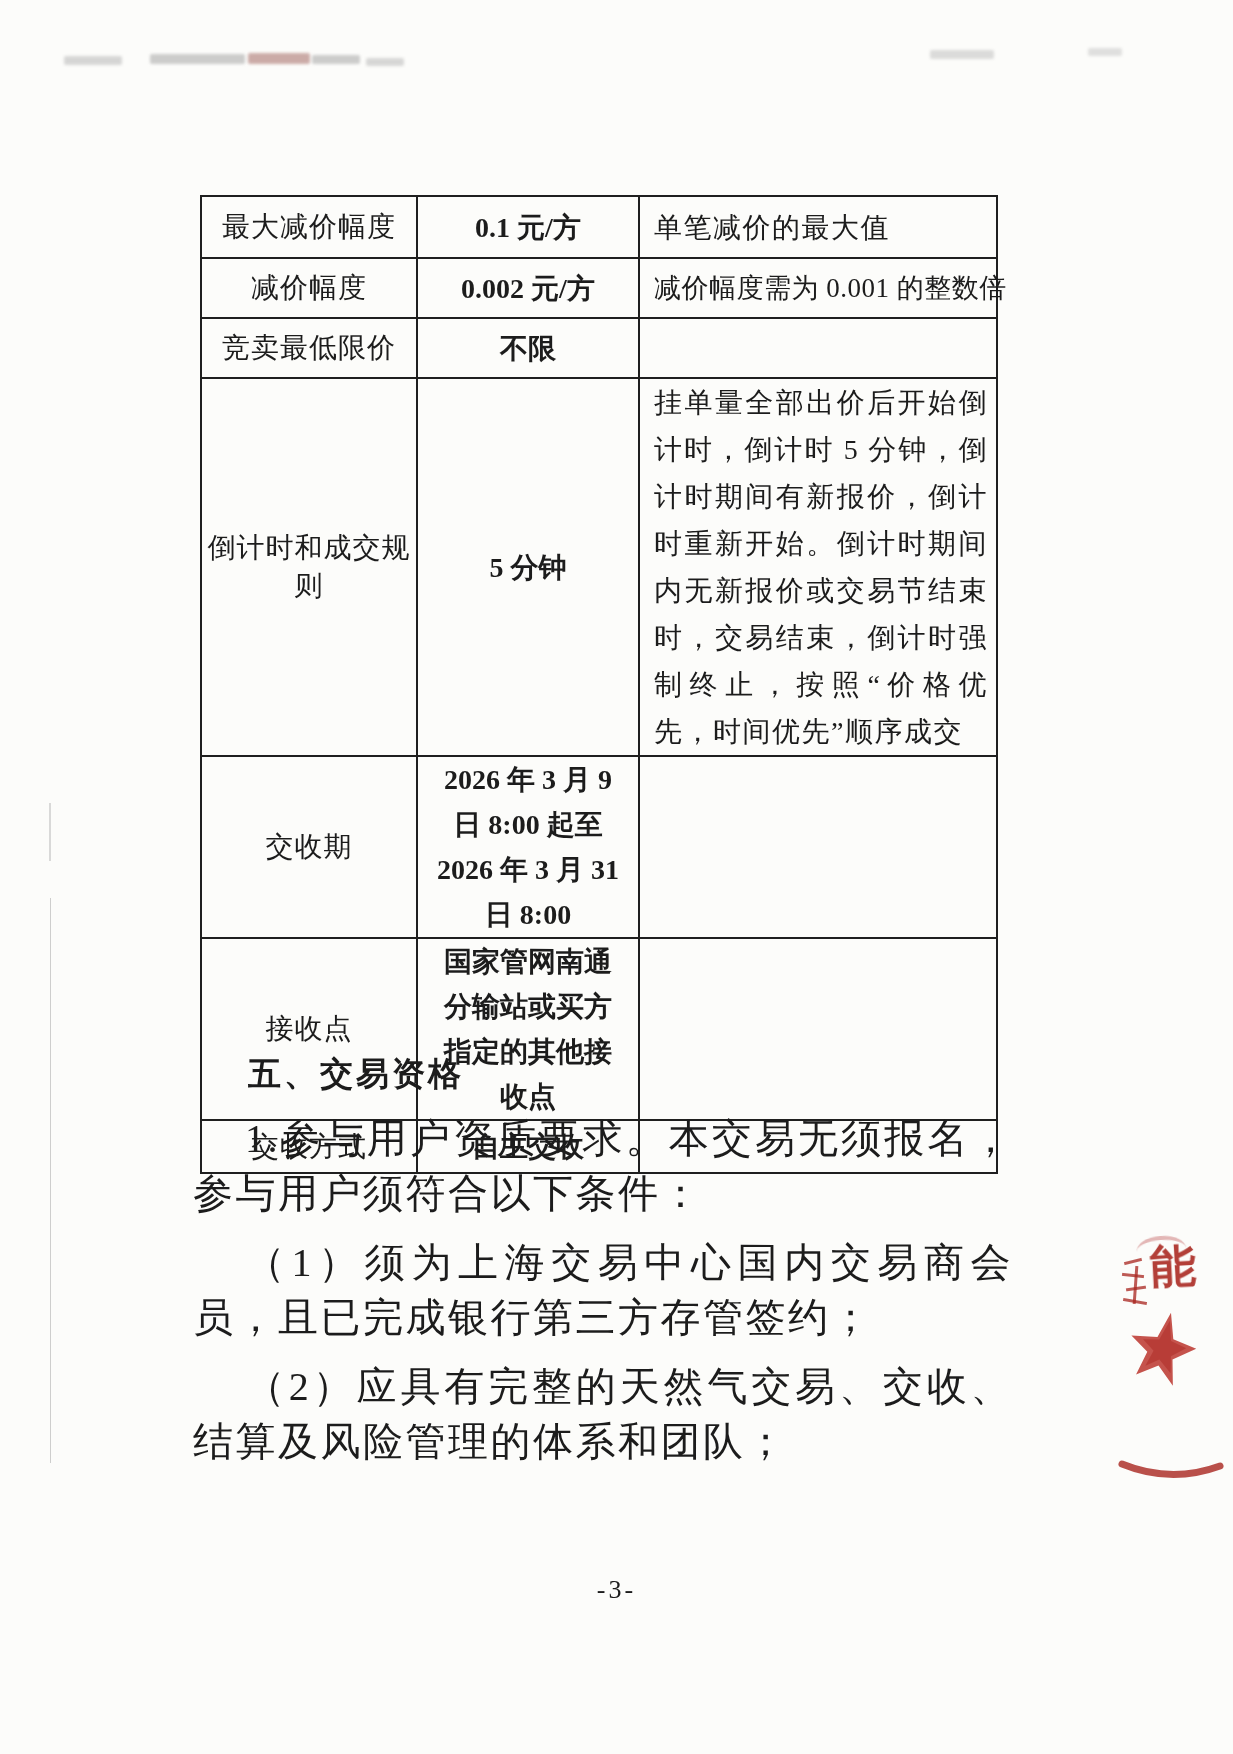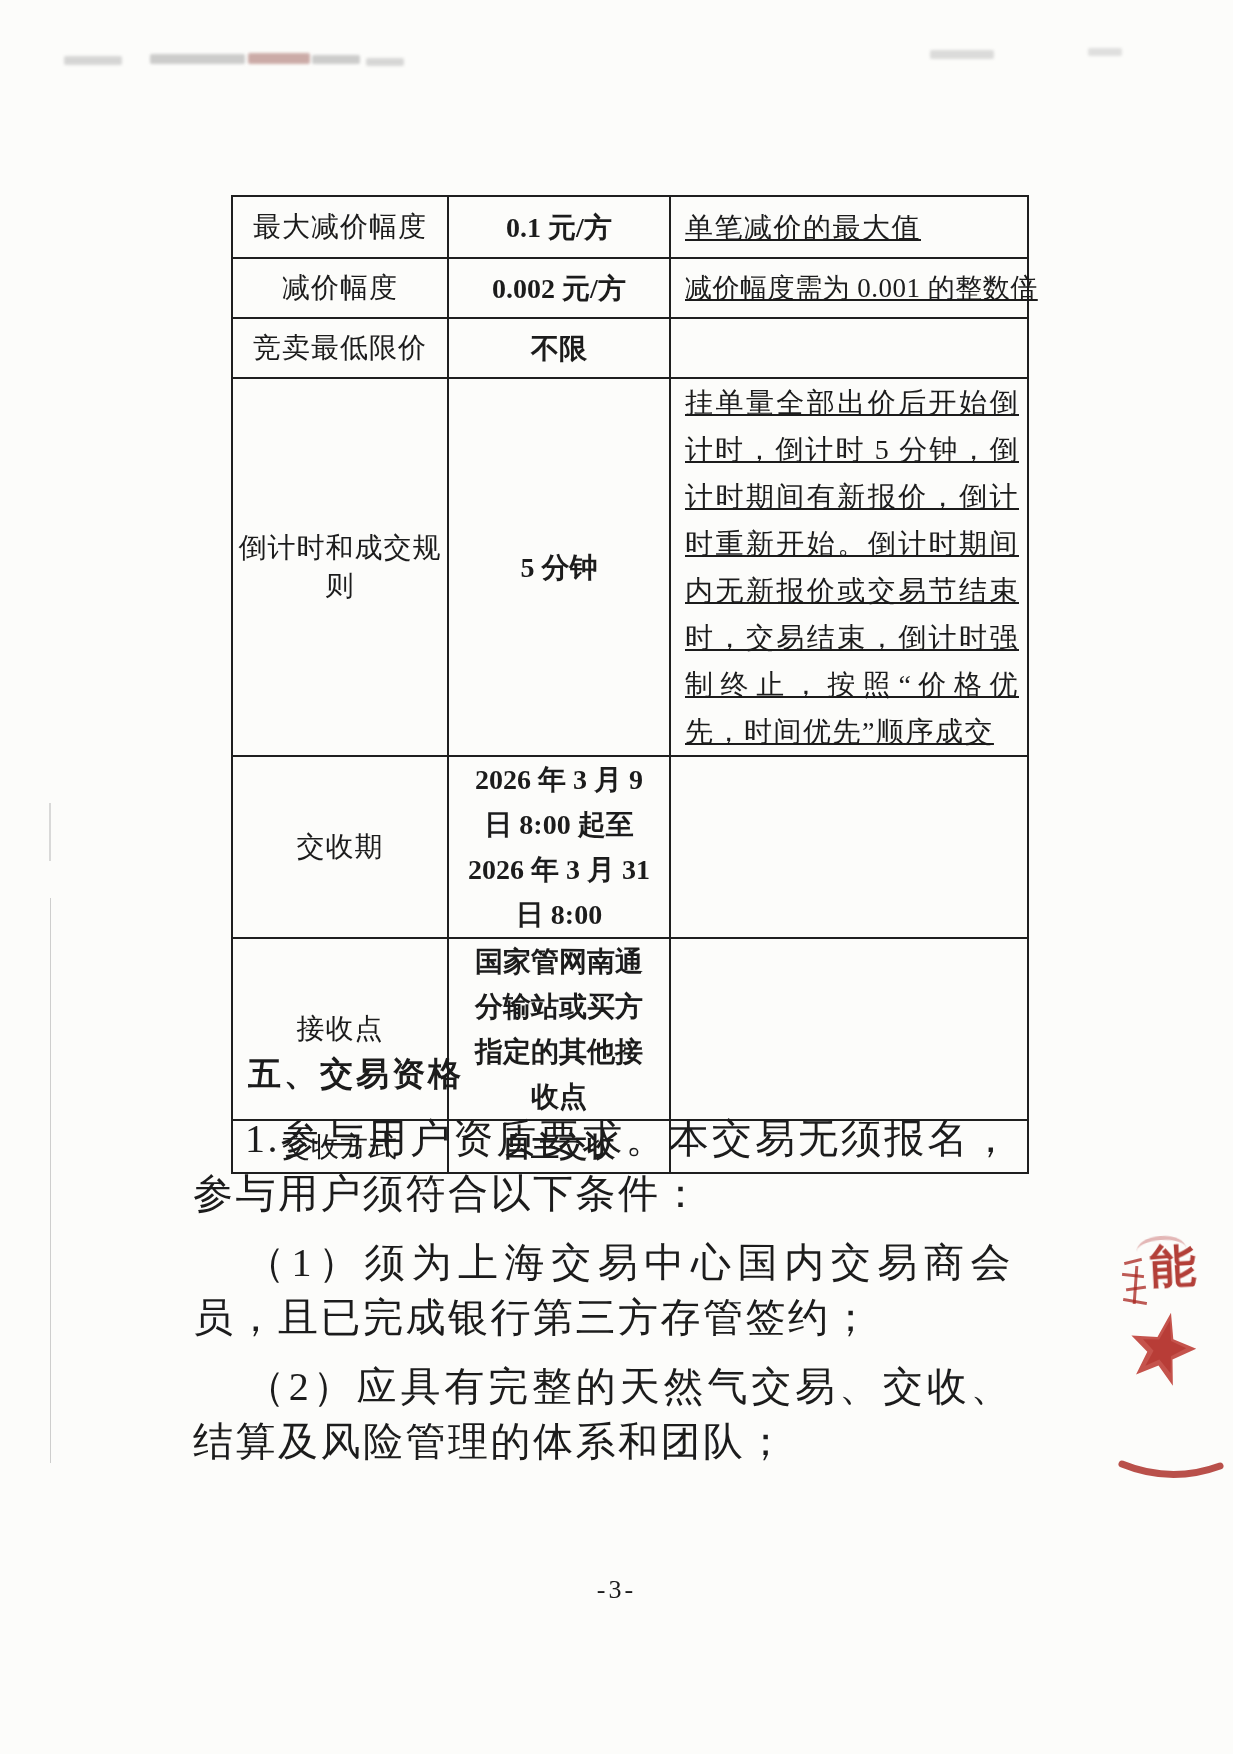--- a/index.html
+++ b/index.html
@@ -10,33 +10,33 @@
     background:#fcfcfa;
     overflow:hidden;
     font-family:"Liberation Serif","DejaVu Sans",serif;
     color:#1c1c1c;
   }
   
   .artifact{position:absolute;filter:blur(1.4px);border-radius:2px;}
   .scanline{position:absolute;background:#b5b5b5;}
   
   table.spec{
-    position:absolute;left:231px;top:195px;
+    position:absolute;left:200px;top:195px;
     width:796px;border-collapse:collapse;table-layout:fixed;
   }
   table.spec td{
     border:2px solid #1f1f1f;
     vertical-align:middle;
     font-size:28px;
   }
   td.c1{text-align:center;letter-spacing:1px;}
   td.c2{text-align:center;line-height:45px;padding:0 18px;font-weight:bold;}
   td.c3{
     text-align:justify;text-align-last:left;
-    padding:0 8px 0 14px;line-height:47px;letter-spacing:1.5px;text-decoration:underline;
+    padding:0 8px 0 14px;line-height:47px;letter-spacing:1.5px;
   }
   tr.nowrap3 td.c3{white-space:nowrap;letter-spacing:.5px;font-size:27px;}
   
   .body-text{
     position:absolute;left:193px;top:1052px;width:820px;
   }
   .sec-heading{
     margin:0 0 0 55px;
     font-size:33px;font-weight:bold;letter-spacing:3px;
   }

